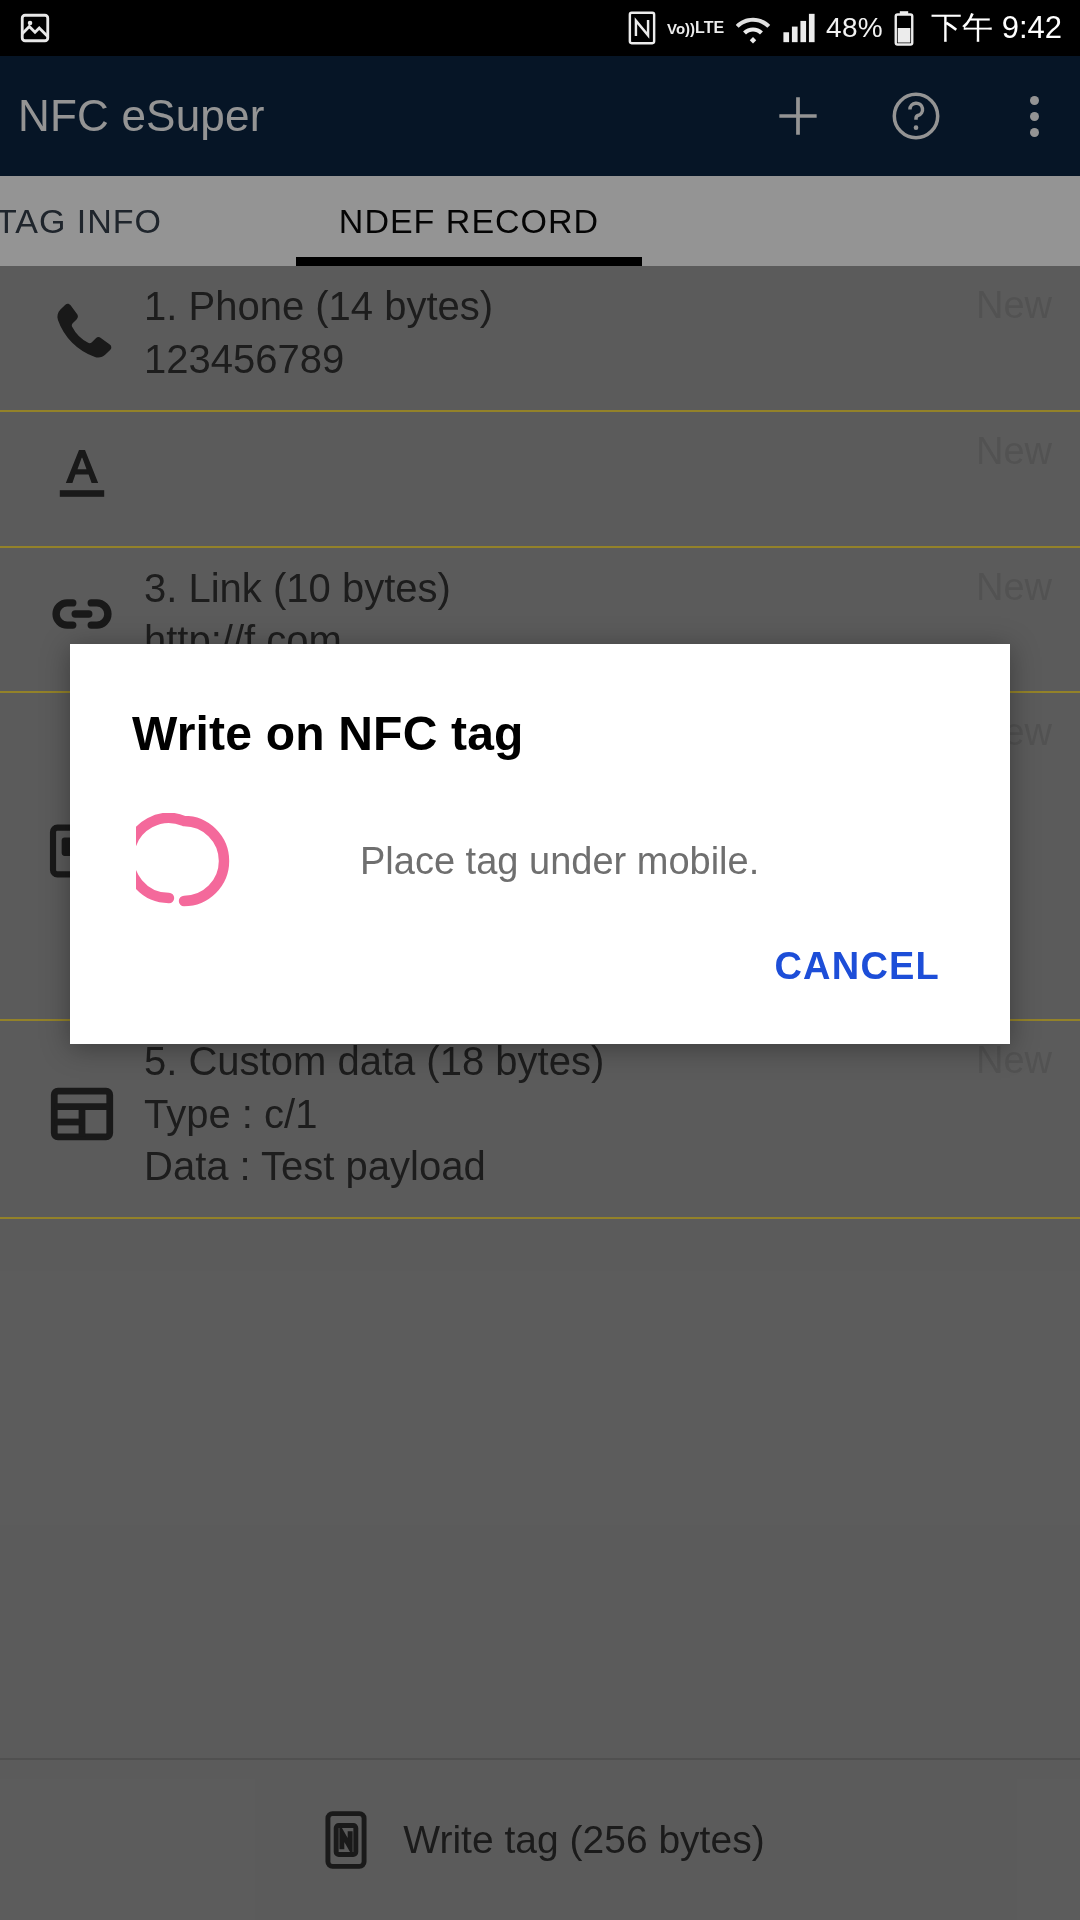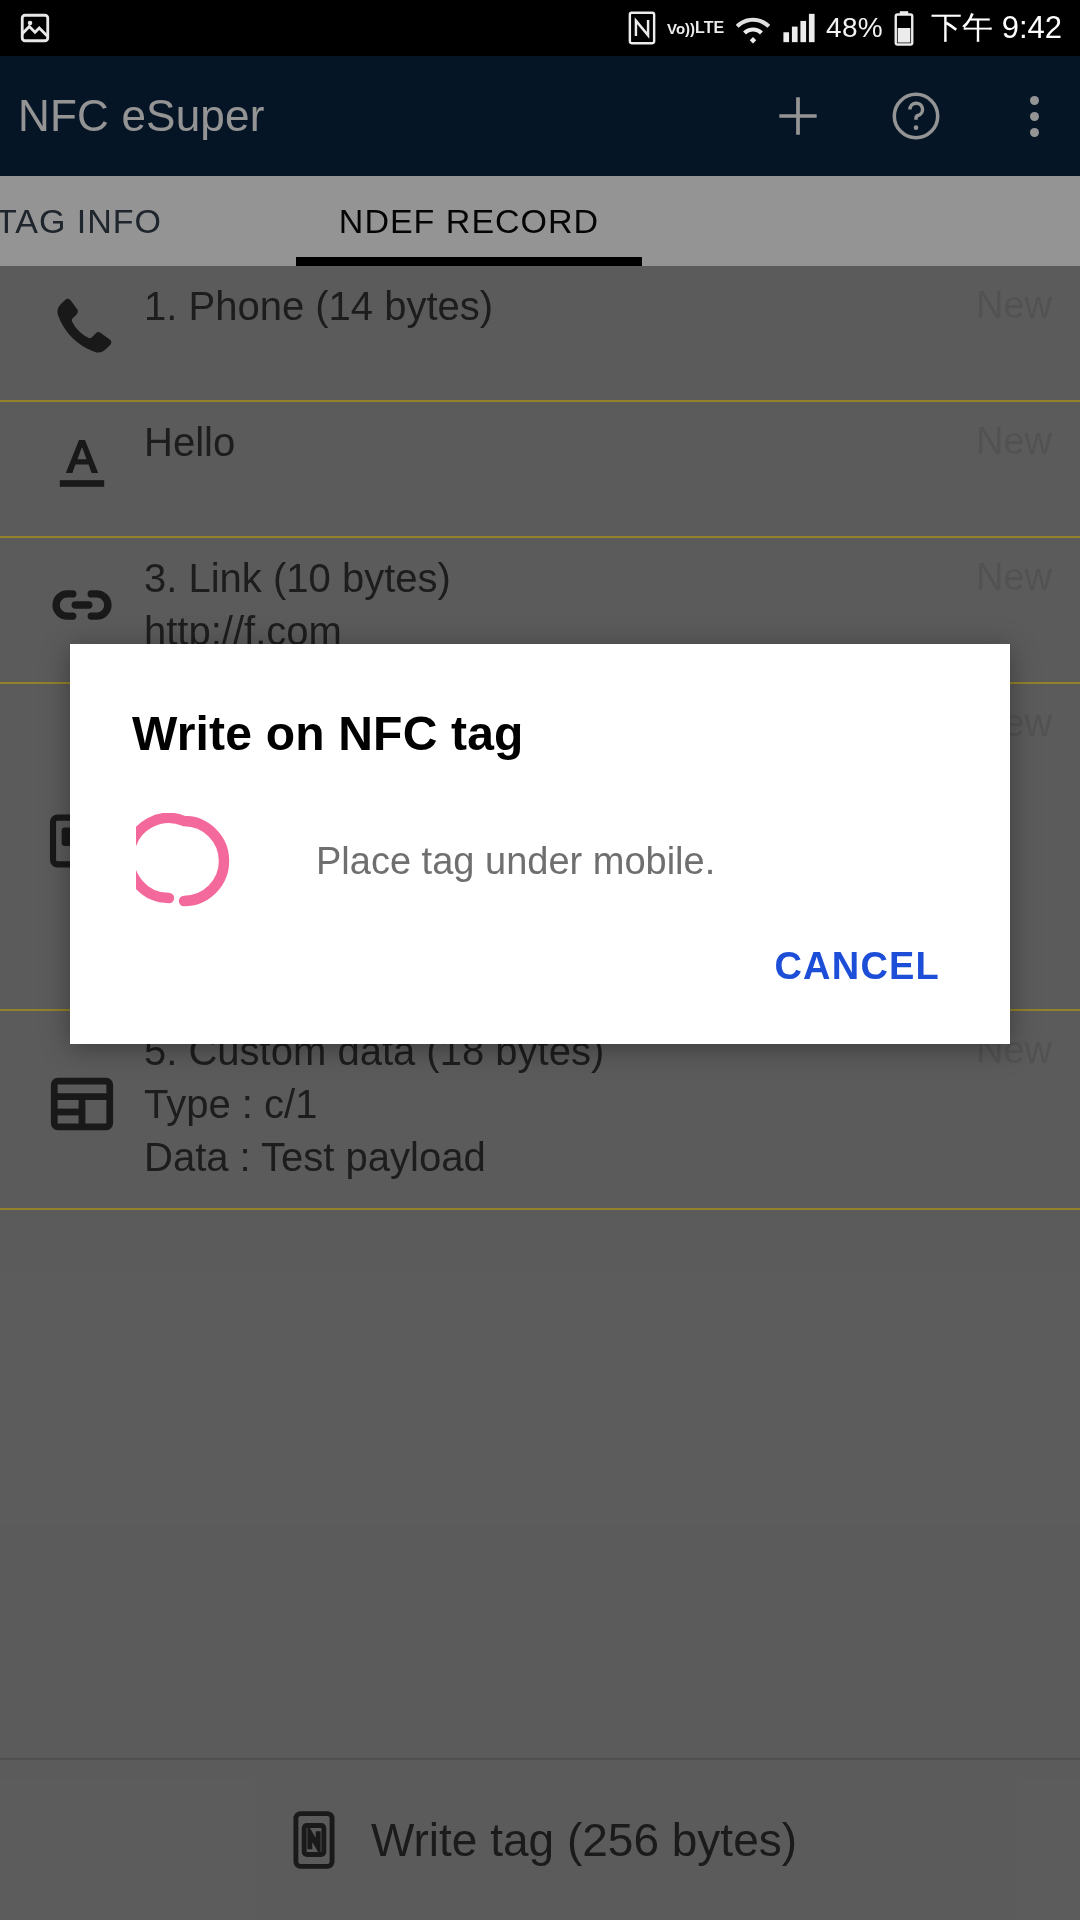--- a/index.html
+++ b/index.html
@@ -63,40 +63,40 @@
   .rec-sub { font-size: 40px; color: #323232; line-height: 1.32; }
   .rec-badge { font-size: 38px; color: #8e8e8e; align-self: flex-start; padding-top: 4px; white-space: nowrap; }
 
   
   .writebar {
     position: absolute; left: 0; bottom: 0; width: 1080px; height: 162px;
     border-top: 2px solid #8b8b8b;
     display: flex; align-items: center; justify-content: center; gap: 26px;
   }
   .writebar .wb-icon { color: #2d2d2d; display: flex; align-items: center; }
-  .writebar .wb-label { font-size: 46px; color: #2f2f2f; }
+  .writebar .wb-label { font-size: 39px; color: #2f2f2f; }
 
   
   .scrim {
     position: absolute; top: 56px; left: 0; width: 1080px; height: 1864px;
     background: rgba(0,0,0,0.42); z-index: 20;
   }
 
   
   .dialog {
     position: absolute; z-index: 30;
     left: 70px; top: 610px; width: 940px; height: 400px;
     background: #ffffff; box-shadow: 0 4px 26px rgba(0,0,0,.35);
     display: flex; flex-direction: column; margin-top: 34px;
   }
   .dlg-title {
     font-size: 48px; font-weight: bold; color: #000000;
     padding: 62px 0 0 62px; letter-spacing: .2px;
   }
-  .dlg-body { display: flex; align-items: center; padding: 52px 0 0 66px; }
+  .dlg-body { display: flex; align-items: center; padding: 52px 0 0 66px; gap: 44px; }
   .spinner { width: 96px; height: 96px; flex: 0 0 96px; position: relative; }
   .dlg-msg { font-size: 38px; color: #6f6f6f; padding-left: 84px; }
   .dlg-actions { margin-top: auto; display: flex; justify-content: flex-end; padding: 0 60px 42px 0; }
   .btn-cancel {
     font-size: 38px; font-weight: bold; letter-spacing: 1.2px;
     color: #1d4ed8; background: transparent; border: none;
     padding: 14px 10px; cursor: pointer; font-family: "Liberation Sans", sans-serif;
   }
 </style>
 </head>
@@ -183,33 +183,33 @@
   <div class="list">
 
     <div class="rec">
       <div class="rec-icon">
         <svg width="74" height="74" viewBox="0 0 24 24" fill="#2b2b2b">
           <path d="M6.6 2.8c.5-.5 1.3-.4 1.7.2l2.2 3c.3.5.2 1.1-.2 1.5L9 8.8c-.3.3-.4.8-.2 1.2a12 12 0 0 0 5.2 5.2c.4.2.9.1 1.2-.2l1.3-1.3c.4-.4 1-.5 1.5-.2l3 2.2c.6.4.7 1.2.2 1.7l-1.6 1.6c-.9.9-2.2 1.2-3.4.8A19.5 19.5 0 0 1 4.2 7.8c-.4-1.2-.1-2.5.8-3.4z"></path>
         </svg>
       </div>
       <div class="rec-body">
         <div class="rec-title">1. Phone (14 bytes)</div>
+        <div class="rec-sub">123456789</div>
       </div>
       <div class="rec-badge">New</div>
     </div>
 
     <div class="rec">
       <div class="rec-icon">
         <svg width="72" height="72" viewBox="0 0 24 24" fill="#2b2b2b">
           <path d="M11 4h2l4.4 11h-2.2l-1-2.8H9.8l-1 2.8H6.6L11 4zm.9 2.6L10.5 10.4h3L12.1 6.6z"></path>
           <rect x="4.6" y="17.4" width="14.8" height="2.2"></rect>
         </svg>
       </div>
       <div class="rec-body">
-        <div class="rec-sub">Hello</div>
       </div>
       <div class="rec-badge">New</div>
     </div>
 
     <div class="rec">
       <div class="rec-icon">
         <svg width="74" height="74" viewBox="0 0 24 24" fill="none" stroke="#2b2b2b" stroke-width="2.4" stroke-linecap="round">
           <path d="M9.8 12h4.4"></path>
           <path d="M9 8.4H7.2a3.6 3.6 0 0 0 0 7.2H9"></path>
           <path d="M15 8.4h1.8a3.6 3.6 0 0 1 0 7.2H15"></path>

